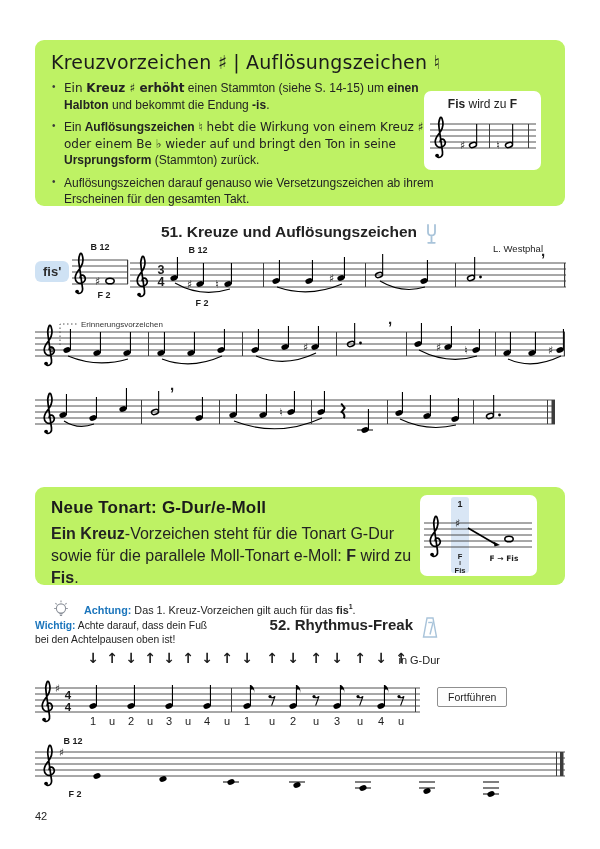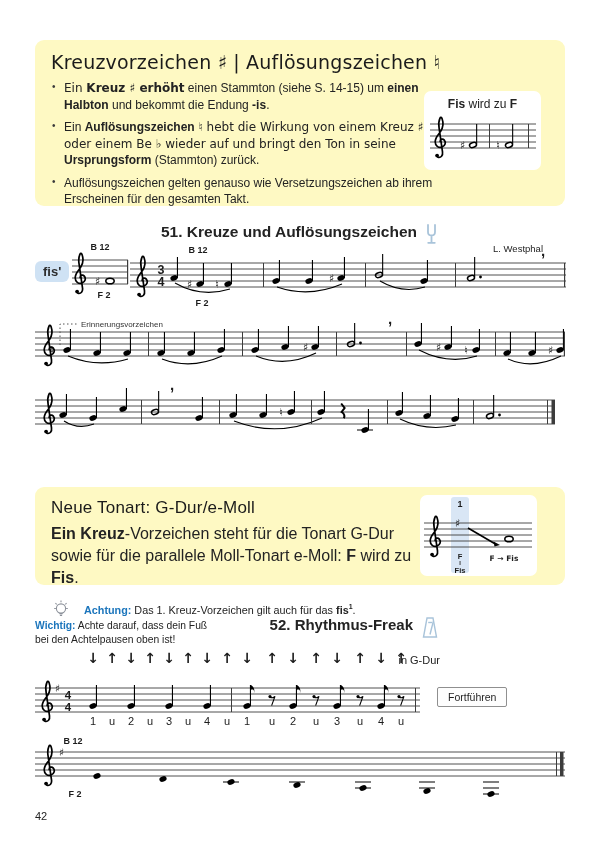--- a/index.html
+++ b/index.html
@@ -1,22 +1,22 @@
 <!DOCTYPE html>
 <html><head>
 <meta charset="utf-8">
 <style>
   html,body{margin:0;padding:0;background:#fff;}
   #page{position:relative;width:600px;height:849px;background:#fff;overflow:hidden;
         font-family:"Liberation Sans",sans-serif;color:#232323;}
-  .bluebox{position:absolute;background:#fef9c3;border-radius:9px;box-sizing:border-box;padding:11px 16px;}
+  .bluebox{position:absolute;background:#bef264;border-radius:9px;box-sizing:border-box;padding:11px 16px;}
   #box1{left:35px;top:40px;width:530px;height:166px;}
   #box2{left:35px;top:487px;width:530px;height:98px;}
   .bluebox h1{font-size:19px;font-weight:400;margin:0 0 7px;color:#1b1b1b;letter-spacing:.2px;}
-  #box2 h1{font-size:17px;margin-bottom:5px;}
+  #box2 h1{font-size:17px;margin-bottom:5px;font-weight:bold;}
   .bullets{list-style:none;margin:0;padding:0;width:374px;}
   .bullets li{position:relative;padding-left:13px;font-size:12px;line-height:1.38;margin-bottom:6px;}
   .bullets li::before{content:"•";position:absolute;left:1px;top:0;color:#3a3a3a;font-size:10px;}
   .bullets li.wide{width:394px;}
   .body-text{font-size:16px;line-height:1.38;width:368px;margin:0;}
   .music-sym{font-family:"DejaVu Sans",sans-serif;}
   .inset{position:absolute;background:#fff;border-radius:7px;text-align:center;box-sizing:border-box;}
   #inset1{left:424px;top:91px;width:117px;height:79px;padding-top:6px;}
   #inset2{left:420px;top:495px;width:117px;height:81px;}
   .inset-label{font-size:12px;margin-bottom:1px;}
@@ -89,21 +89,21 @@
           <path d="M-1.8,-2.8 Q0.9,-1.4 3,-3.6 L-0.4,5.6" fill="none" stroke="#000" stroke-width="1.1"></path>
         </g>
     </defs>
   </svg>
 
   <section class="bluebox" id="box1">
     <h1 class="music-sym">Kreuzvorzeichen ♯ | Auflösungszeichen ♮</h1>
     <ul class="bullets">
       <li><span class="music-sym">Ein </span><b class="music-sym">Kreuz ♯ erhöht</b><span> einen Stammton (siehe S. 14-15) um </span><b>einen Halbton</b><span> und bekommt die Endung </span><b>-is</b><span>.</span></li>
       <li><span>Ein </span><b>Auflösungszeichen</b><span class="music-sym"> ♮ hebt die Wirkung von einem Kreuz ♯ oder einem Be ♭ wieder auf und bringt den Ton in seine </span><b>Ursprungsform</b><span> (Stammton) zurück.</span></li>
-      <li class="wide"><span>Auflösungszeichen gelten genauso wie Versetzungszeichen ab ihrem Erscheinen für den gesamten Takt.</span></li>
+      <li class="wide"><span>Auflösungszeichen darauf genauso wie Versetzungszeichen ab ihrem Erscheinen für den gesamten Takt.</span></li>
     </ul>
   </section>
 
   <div class="inset" id="inset1">
     <div class="inset-label"><b>Fis</b><span> wird zu </span><b>F</b></div>
     <svg width="106" height="48" style="overflow:visible">
       <path class="staffline" d="M0,12 H106 M0,18 H106 M0,24 H106 M0,30 H106 M0,36 H106"></path>
       <use href="#clef" x="-2" y="-2"></use>
       <text class="acc" x="30" y="36.5">♯</text>
         <use href="#hn" x="43" y="33"></use>

